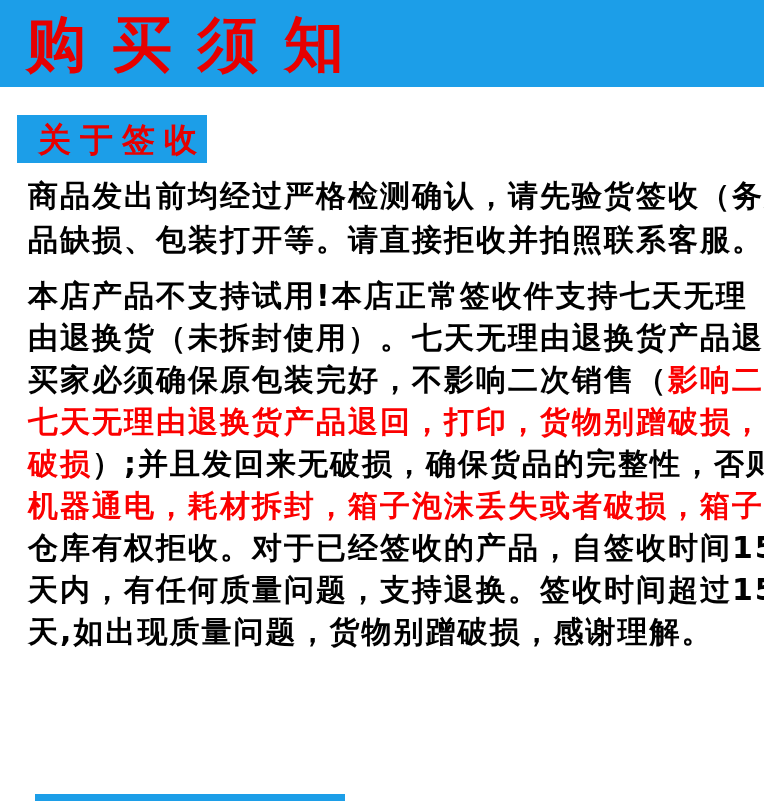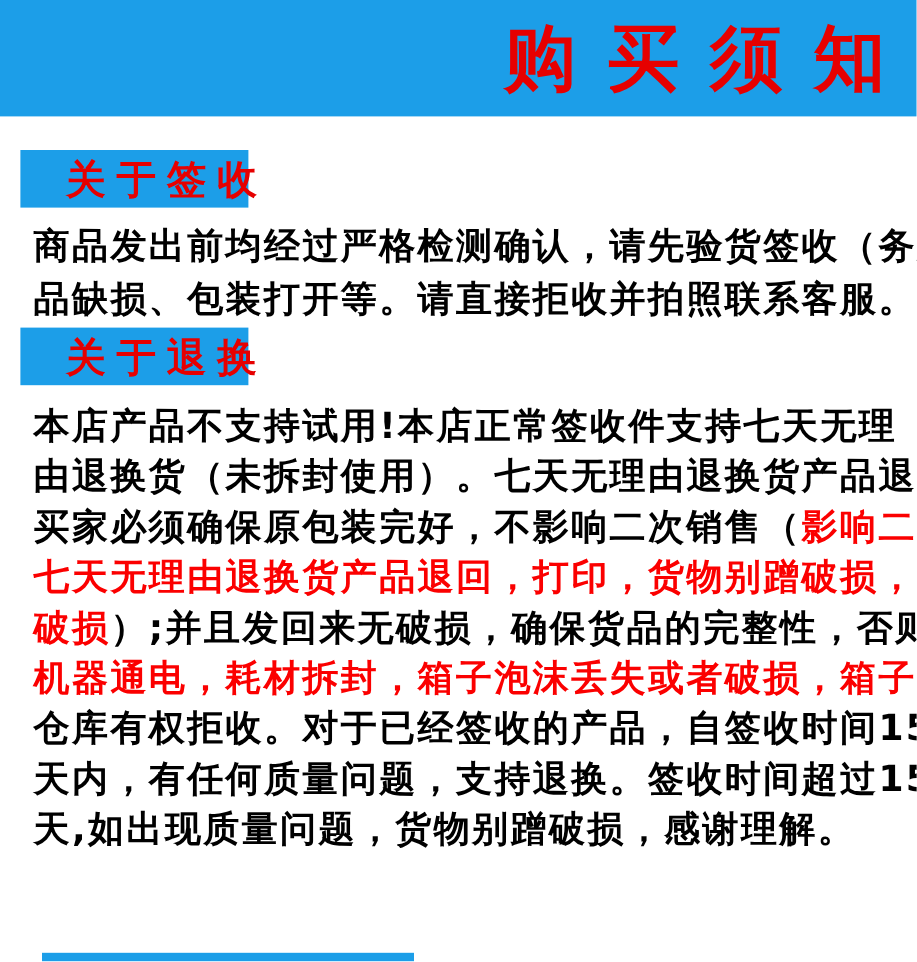--- a/index.html
+++ b/index.html
@@ -12,23 +12,23 @@
   *{margin:0;padding:0;box-sizing:border-box;}
   html,body{background:#fff;}
   .page{
     position:relative;
     width:764px;height:802px;
     background:var(--paper);
     overflow:hidden;
     font-family:"DejaVu Sans","Liberation Sans",sans-serif;
   }
   .banner{
-    width:764px;height:97px;
+    width:764px;height:87px;
     background:var(--blue);
-    display:flex;align-items:center;justify-content:flex-end;
+    display:flex;align-items:center;justify-content:flex-start;
   }
   .banner-title{
     color:var(--title-red);
     font-size:60px;
     font-weight:900;
     letter-spacing:26px;
     padding-left:26px; 
     white-space:nowrap;
     line-height:1;
   }
@@ -36,21 +36,21 @@
     background:var(--blue);
     width:190px;height:48px;
     margin-left:17px;
     display:flex;align-items:center;
   }
   .section-header .heading{
     color:var(--title-red);
     font-size:33px;
     font-weight:900;
     letter-spacing:9px;
-    padding-left:38px;
+    padding-left:21px;
     white-space:nowrap;
     line-height:1;
   }
   .sh-1{margin-top:28px;}
   .sh-2{margin-top:2px;}
   .paragraph{
     padding:0 26px 0 28px;
     font-weight:bold;
     color:var(--ink);
   }
@@ -87,23 +87,20 @@
 
   <div class="paragraph para-1">
     <div class="notice-line">
       <span class="seg black">商品发出前均经过严格检测确认，请先验货签收（务必</span>
     </div>
     <div class="notice-line">
       <span class="seg black">品缺损、包装打开等。请直接拒收并拍照联系客服。</span>
     </div>
   </div>
 
-  <div class="section-header sh-2">
-    <span class="heading">关于退换</span>
-  </div>
 
   <div class="paragraph para-2">
     <div class="notice-line">
       <span class="seg black">本店产品不支持试用!本店正常签收件支持七天无理</span>
     </div>
     <div class="notice-line">
       <span class="seg black">由退换货（未拆封使用）。七天无理由退换货产品退回</span>
     </div>
     <div class="notice-line">
       <span class="seg black">买家必须确保原包装完好，不影响二次销售（</span><span class="seg red">影响二次</span>

